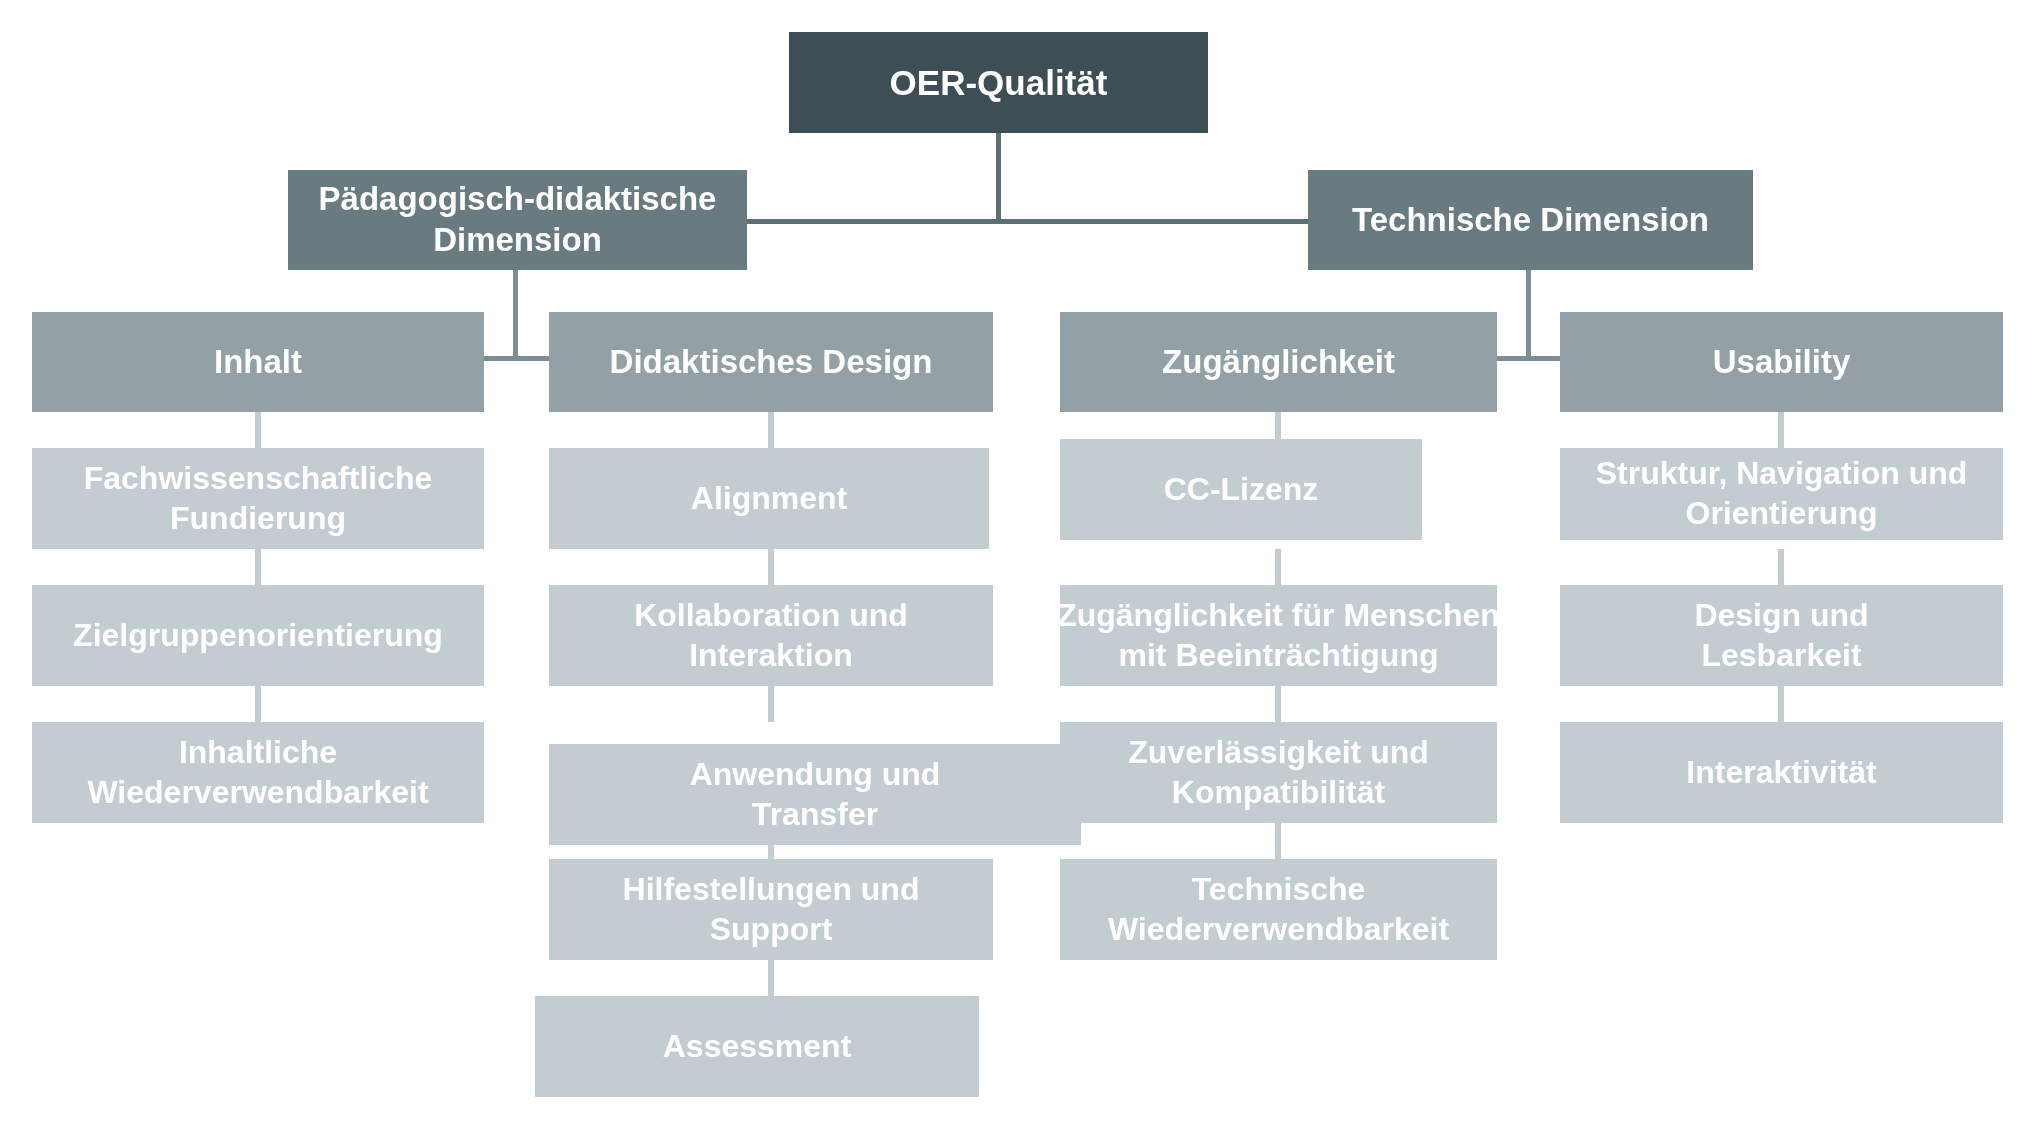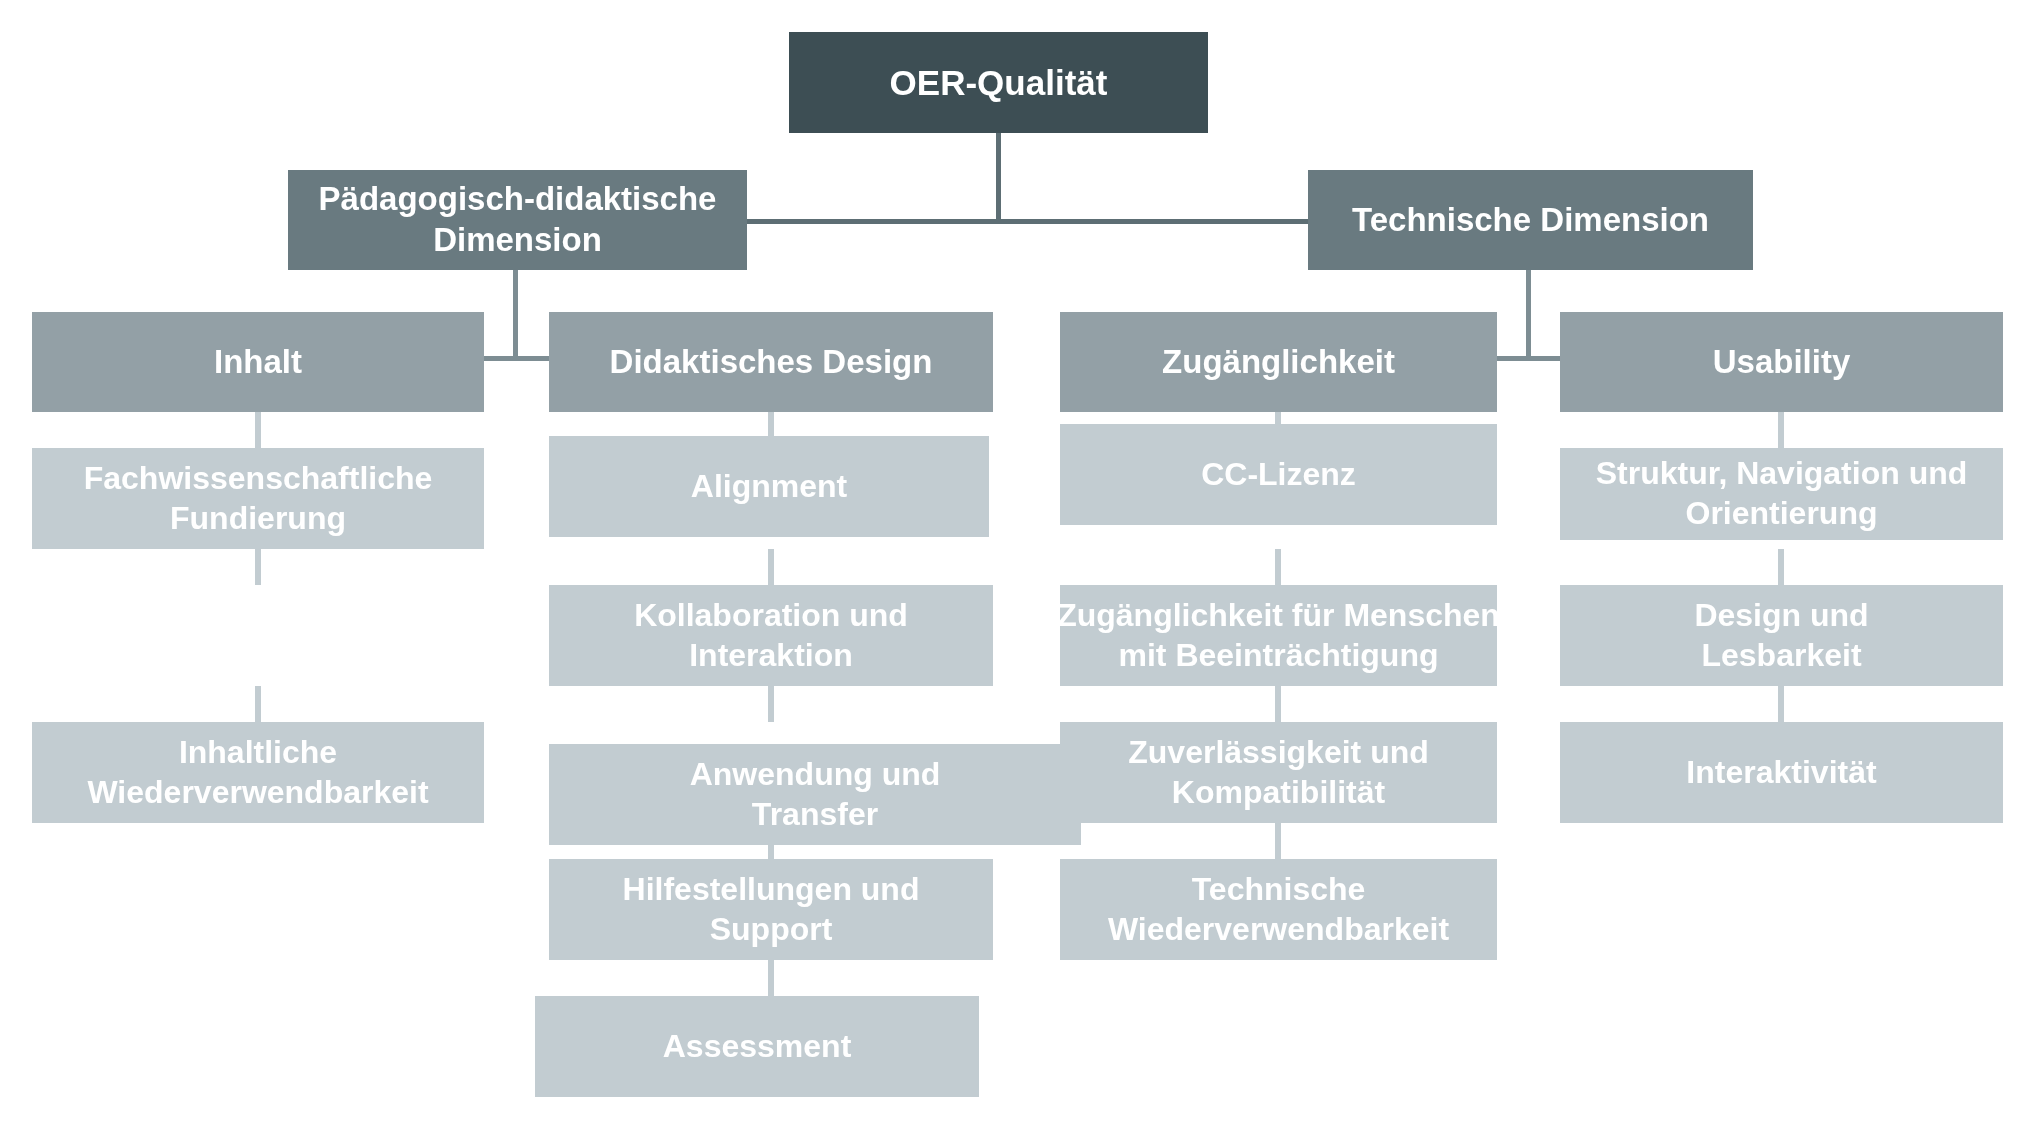--- a/index.html
+++ b/index.html
@@ -88,45 +88,48 @@
     <span class="lbl">Zugänglichkeit</span>
   </div>
   <div class="box cat-box" style="left:1560px;top:312px;width:443px;height:100px">
     <span class="lbl">Usability</span>
   </div>
 
   <div class="box crit-box" style="left:32px;top:448px;width:452px;height:101px">
     <span class="lbl">Fachwissenschaftliche
 Fundierung</span>
   </div>
+  <div class="box crit-box" style="left:32px;top:585px;width:452px;height:101px">
+    <span class="lbl">Zielgruppenorientierung</span>
+  </div>
   <div class="box crit-box" style="left:32px;top:722px;width:452px;height:101px">
     <span class="lbl">Inhaltliche
 Wiederverwendbarkeit</span>
   </div>
 
-  <div class="box crit-box" style="left:549px;top:436px;width:440px;height:101px">
+  <div class="box crit-box" style="left:549px;top:448px;width:440px;height:101px">
     <span class="lbl">Alignment</span>
   </div>
   <div class="box crit-box" style="left:549px;top:585px;width:444px;height:101px">
     <span class="lbl">Kollaboration und
 Interaktion</span>
   </div>
   <div class="box crit-box" style="left:549px;top:744px;width:532px;height:101px">
     <span class="lbl">Anwendung und
 Transfer</span>
   </div>
   <div class="box crit-box" style="left:549px;top:859px;width:444px;height:101px">
     <span class="lbl">Hilfestellungen und
 Support</span>
   </div>
   <div class="box crit-box" style="left:535px;top:996px;width:444px;height:101px">
     <span class="lbl">Assessment</span>
   </div>
 
-  <div class="box crit-box" style="left:1060px;top:424px;width:437px;height:101px">
+  <div class="box crit-box" style="left:1060px;top:439px;width:362px;height:101px">
     <span class="lbl">CC-Lizenz</span>
   </div>
   <div class="box crit-box" style="left:1060px;top:585px;width:437px;height:101px">
     <span class="lbl">Zugänglichkeit für Menschen
 mit Beeinträchtigung</span>
   </div>
   <div class="box crit-box" style="left:1060px;top:722px;width:437px;height:101px">
     <span class="lbl">Zuverlässigkeit und
 Kompatibilität</span>
   </div>

